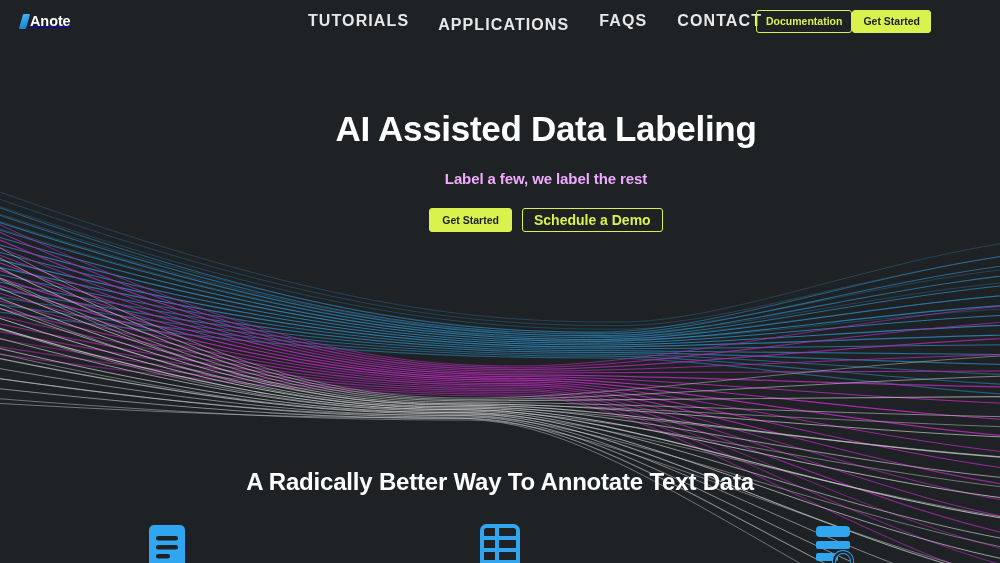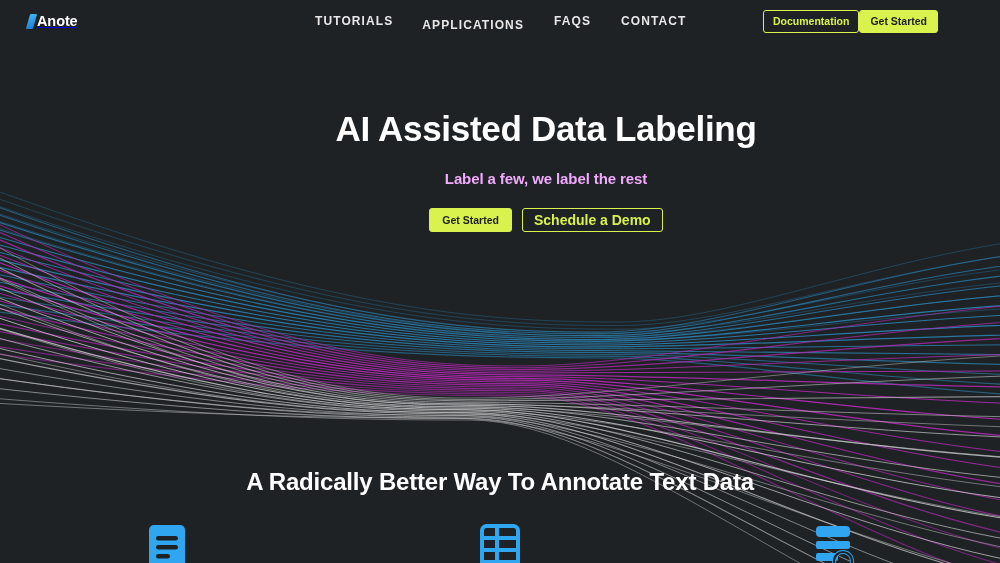--- a/index.html
+++ b/index.html
@@ -26,21 +26,21 @@
     left: 0; top: 0;
     width: 1000px;
     height: 563px;
     z-index: 0;
     pointer-events: none;
   }
 
   
   #navbar {
     position: absolute;
-    left: 16px; top: 0;
+    left: 9px; top: 0;
     width: 927px;
     height: 42px;
     z-index: 20;
     display: flex;
     align-items: center;
     padding-left: 45px;
   }
 
   #logo {
     position: absolute;
@@ -66,21 +66,21 @@
   }
 
   #nav-links {
     position: absolute;
     left: 299px;
     display: flex;
     align-items: center;
   }
   .nav-link {
     color: #e8e8e8;
-    font-size: 12px;
+    font-size: 16px;
     font-weight: bold;
     letter-spacing: 1.1px;
     text-decoration: none;
     white-space: nowrap;
   }
   .nav-link.l0 { margin-right: 29px; }
   .nav-link.l1 { margin-right: 30px; margin-top: 7px; }
   .nav-link.l2 { margin-right: 30px; }
 
   #nav-actions {

